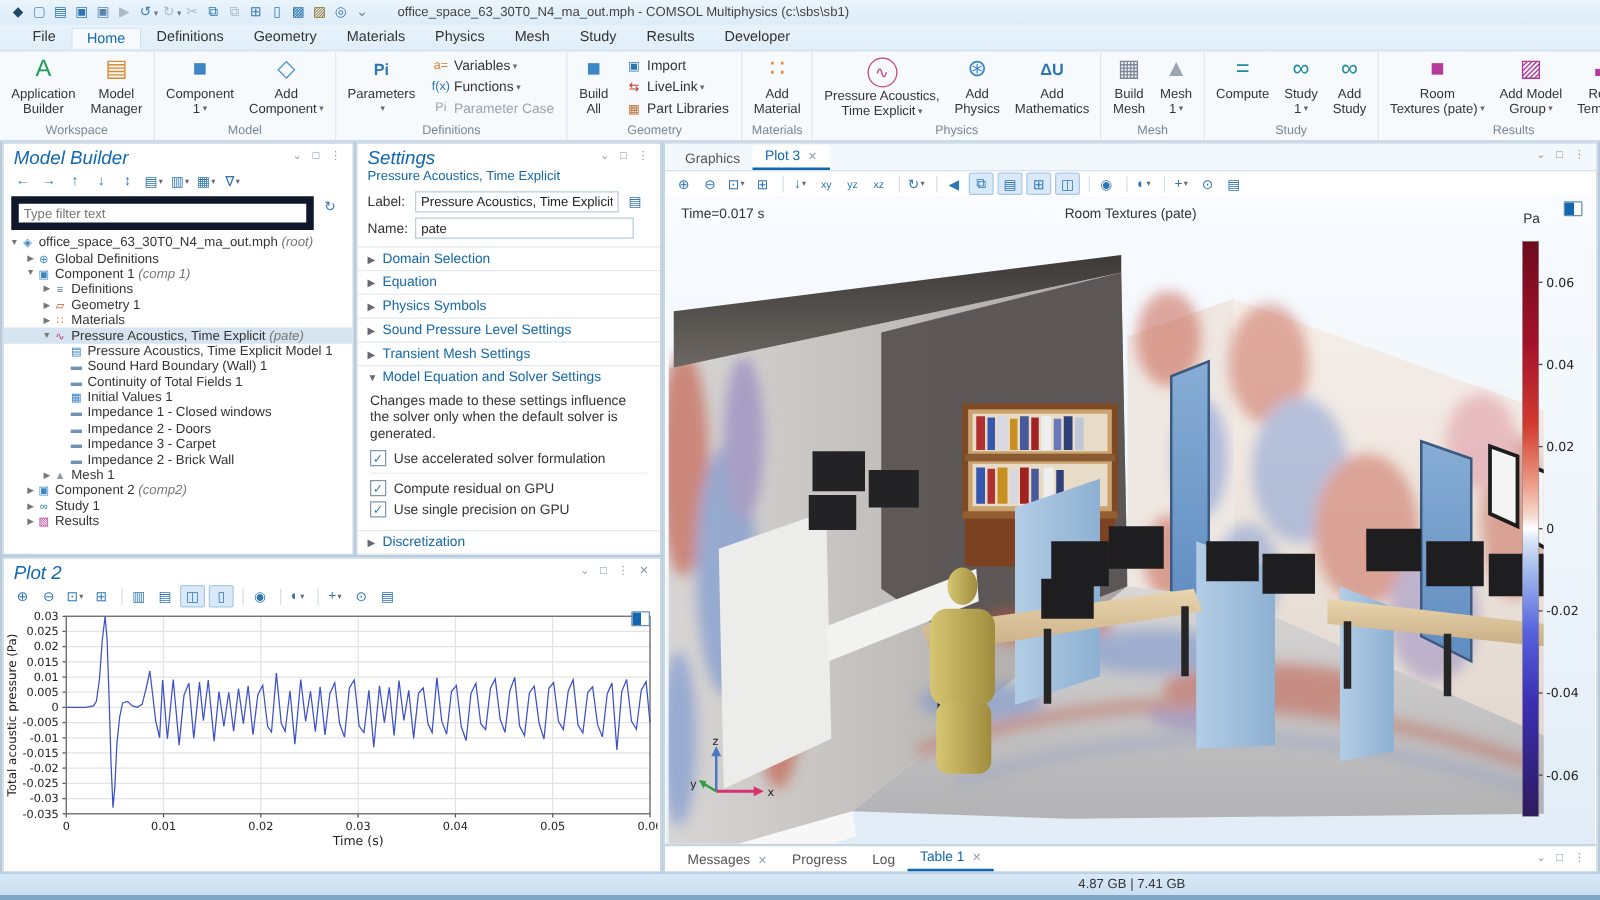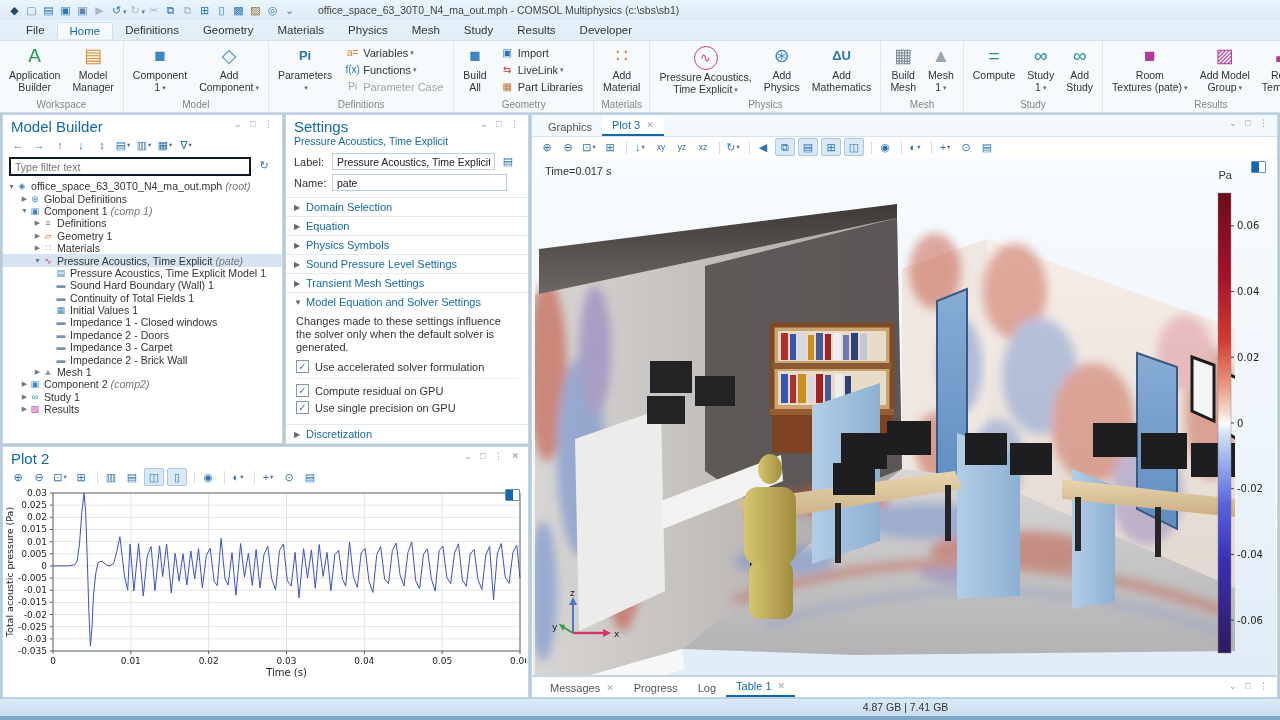--- a/index.html
+++ b/index.html
@@ -28,31 +28,31 @@
   .rlbl{font-size:10.5px;color:#333;text-align:center;line-height:12px;white-space:nowrap;}
   .rarrow{font-size:7px;color:#667;vertical-align:1px;margin-left:2px;}
   .rstack{display:flex;flex-direction:column;justify-content:flex-start;padding:1px 4px;}
   .rsmall{display:flex;align-items:center;height:17px;white-space:nowrap;cursor:default;border-radius:2px;padding:0 3px;}
   .rsmall .si{width:15px;font-size:10px;text-align:center;margin-right:3px;}
   .rsmall.disabled{color:#9aa5ad;}
   .rsmall.disabled .si{color:#9aa5ad !important;}
   .rglabel{text-align:center;font-size:10px;color:#7a8894;padding:0 2px 2px 2px;}
   
   .panel{background:#fff;border:1px solid #c5d5e2;box-sizing:border-box;}
-  .ptitle{font-size:15px;color:#1268b0;padding:3px 8px 0 8px;}
+  .ptitle{font-size:15px;color:#1268b0;padding:3px 8px 0 8px;font-style:italic;}
   .winbtns{position:absolute;right:6px;top:4px;color:#8a98a6;font-size:9px;letter-spacing:3px;}
   .ptoolbar{display:flex;align-items:center;padding:1px 6px;height:18px;}
   .tbi{min-width:16px;height:16px;display:inline-flex;align-items:center;justify-content:center;
        font-size:11px;color:#2e76b3;margin-right:3px;border-radius:2px;cursor:default;padding:0 1px;}
   .tbi.on{background:#d9e9f7;border:1px solid #a9c9e4;}
   .tbi .dd{font-size:6.5px;color:#667;margin-left:1px;}
   .tbsep{width:1px;height:13px;background:#d4dfe9;margin:0 4px;}
   
   #filterbox{margin:2px 6px;display:flex;}
-  #filterbox input{flex:1;height:15px;border:2px solid #0f172a;font-size:10.5px;padding:0 4px;
+  #filterbox input{flex:1;height:15px;border:6px solid #0f172a;font-size:10.5px;padding:0 4px;
                    font-family:"Liberation Sans",sans-serif;color:#555;}
   #filterbox .tbi{margin-left:4px;}
   #tree{overflow:hidden;padding-top:2px;}
   .trow{display:flex;align-items:center;height:12.4px;white-space:nowrap;cursor:default;font-size:10.6px;}
   .trow.sel{background:#d6e3f0;}
   .texp{width:9px;font-size:7px;color:#777;text-align:center;flex:none;}
   .tico{width:12px;font-size:9px;text-align:center;margin-right:3px;flex:none;}
   .tsuf{color:#777;font-style:italic;margin-left:3px;}
   
   .fieldrow{display:flex;align-items:center;padding:2px 8px;}
@@ -608,20 +608,21 @@
       <span class="tbi">◉</span>
       <span class="tbsep"></span>
       <span class="tbi">◐<span class="dd">▾</span></span>
       <span class="tbsep"></span>
       <span class="tbi">+<span class="dd">▾</span></span>
       <span class="tbi">⊙</span>
       <span class="tbi">▤</span>
     </div>
   <div id="gfx-canvas" class="abs" style="left:1px;top:42px;width:743px;height:518px;">
     <div id="time-label" class="abs">Time=0.017 s</div>
+    <div id="room-label" class="abs">Room Textures (pate)</div>
     <div class="legend-ico abs" style="right:10px;top:4px;"></div>
 
     <svg class="abs" style="left:2px;top:14px;" width="700" height="504" viewBox="0 0 700 504">
       <defs>
         <linearGradient id="gDark1" x1="0" y1="0" x2="0" y2="1">
           <stop offset="0" stop-color="#3c3937"></stop>
             <stop offset="1" stop-color="#6d6863"></stop>
         </linearGradient>
         <linearGradient id="gLeftWall" x1="0" y1="0" x2="1" y2="0">
           <stop offset="0" stop-color="#d8d6d4"></stop>

